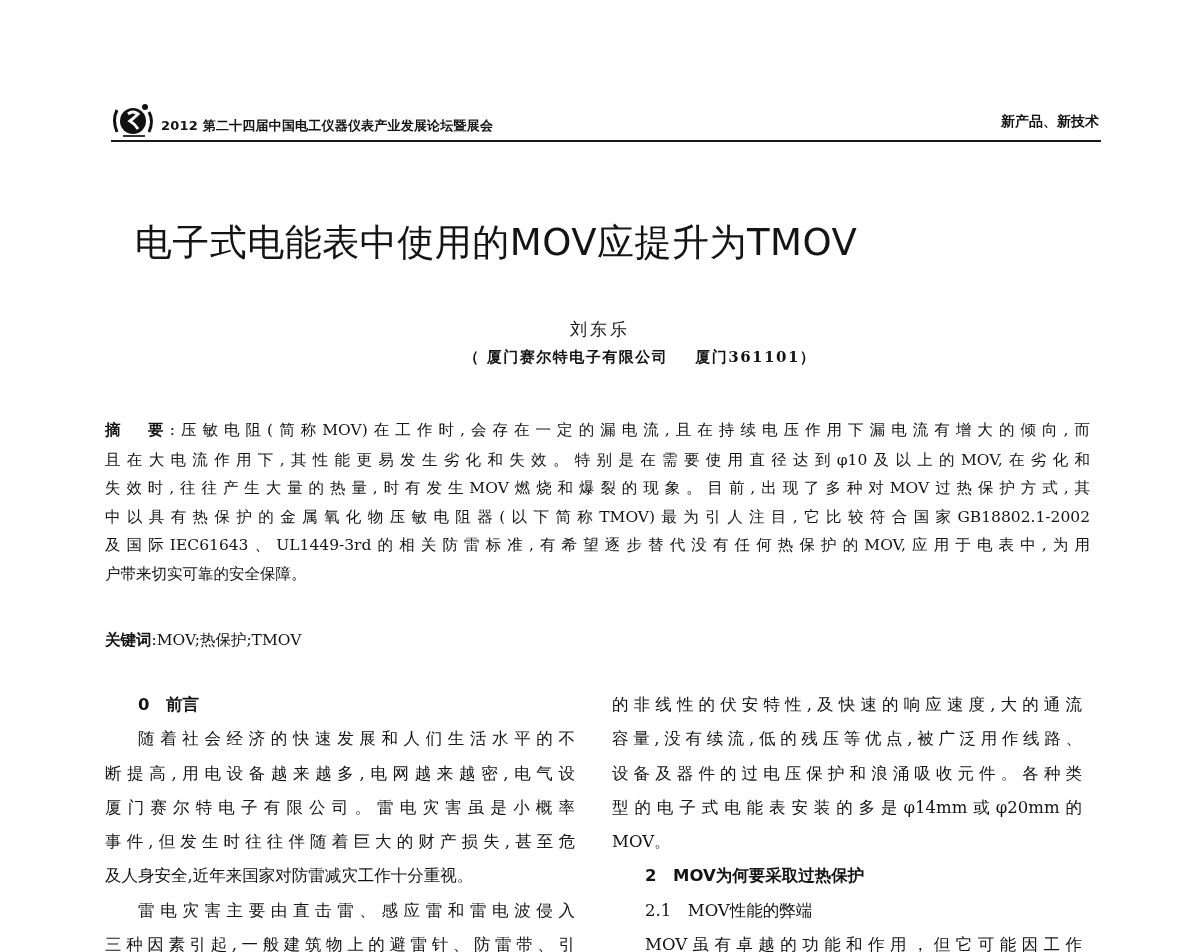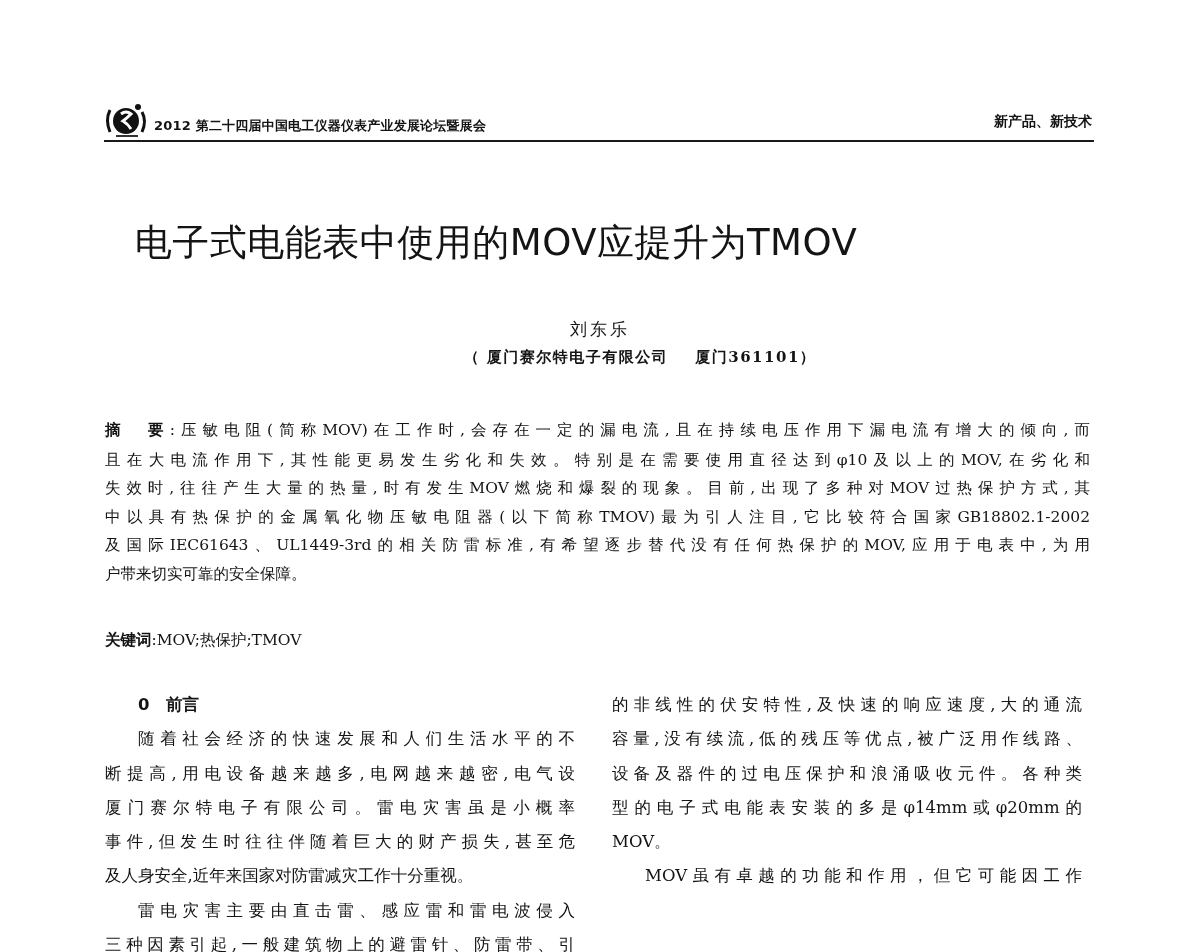--- a/index.html
+++ b/index.html
@@ -1,17 +1,17 @@
 <!DOCTYPE html>
 <html><head>
 <meta charset="utf-8">
 <style>
   html, body { margin: 0; padding: 0; background: #ffffff; }
   body { width: 1200px; height: 952px; position: relative; overflow: hidden; color: #141414; font-family: "DejaVu Serif", "Liberation Serif", serif; }
-  .header { position: absolute; left: 104px; top: 100px; width: 990px; height: 42px; }
+  .header { position: absolute; left: 111px; top: 100px; width: 990px; height: 42px; }
   .header .logo { position: absolute; left: 0; top: 2px; width: 46px; height: 36px; }
   .header .conf { position: absolute; left: 50px; top: 17px; font-family: "DejaVu Sans", sans-serif; font-size: 13px; font-weight: bold; letter-spacing: 0.2px; white-space: nowrap; }
   .header .section { position: absolute; right: 2px; top: 13px; font-family: "DejaVu Sans", sans-serif; font-size: 14px; font-weight: bold; white-space: nowrap; }
   .header .rule { position: absolute; left: 0; right: 0; top: 40px; height: 2px; background: #1a1a1a; }
   .title { position: absolute; left: 0; width: 992px; top: 218px; text-align: center; font-family: "DejaVu Sans", sans-serif; font-size: 37px; letter-spacing: 0.5px; white-space: nowrap; }
   .author { position: absolute; left: 0; width: 1200px; top: 318px; text-align: center; font-size: 17px; letter-spacing: 3px; font-family: Liberation Serif, serif; }
   .affil { position: absolute; left: 0; width: 1200px; top: 348px; text-align: center; font-size: 15px; font-weight: bold; letter-spacing: 1.5px; white-space: pre; padding-left: 40px; }
   .abstract { position: absolute; left: 105px; top: 416px; width: 985px; font-size: 15.5px; line-height: 28.6px; text-align: justify; }
   .abstract .line { display: block; white-space: nowrap; text-align-last: justify; }
   .abstract .line.last { text-align-last: left; }
@@ -71,14 +71,16 @@
   <span class="line indent">雷电灾害主要由直击雷、感应雷和雷电波侵入</span>
   <span class="line">三种因素引起,一般建筑物上的避雷针、防雷带、引</span>
 </div>
 
 <div class="col right">
   <span class="line">的非线性的伏安特性,及快速的响应速度,大的通流</span>
   <span class="line">容量,没有续流,低的残压等优点,被广泛用作线路、</span>
   <span class="line">设备及器件的过电压保护和浪涌吸收元件。各种类</span>
   <span class="line">型的电子式电能表安装的多是φ14mm或φ20mm的</span>
   <span class="line last">MOV。</span>
+  <span class="line heading">2　MOV为何要采取过热保护</span>
+  <span class="line sub">2.1　MOV性能的弊端</span>
   <span class="line indent">MOV虽有卓越的功能和作用，但它可能因工作</span>
 </div>
 
 </body></html>

